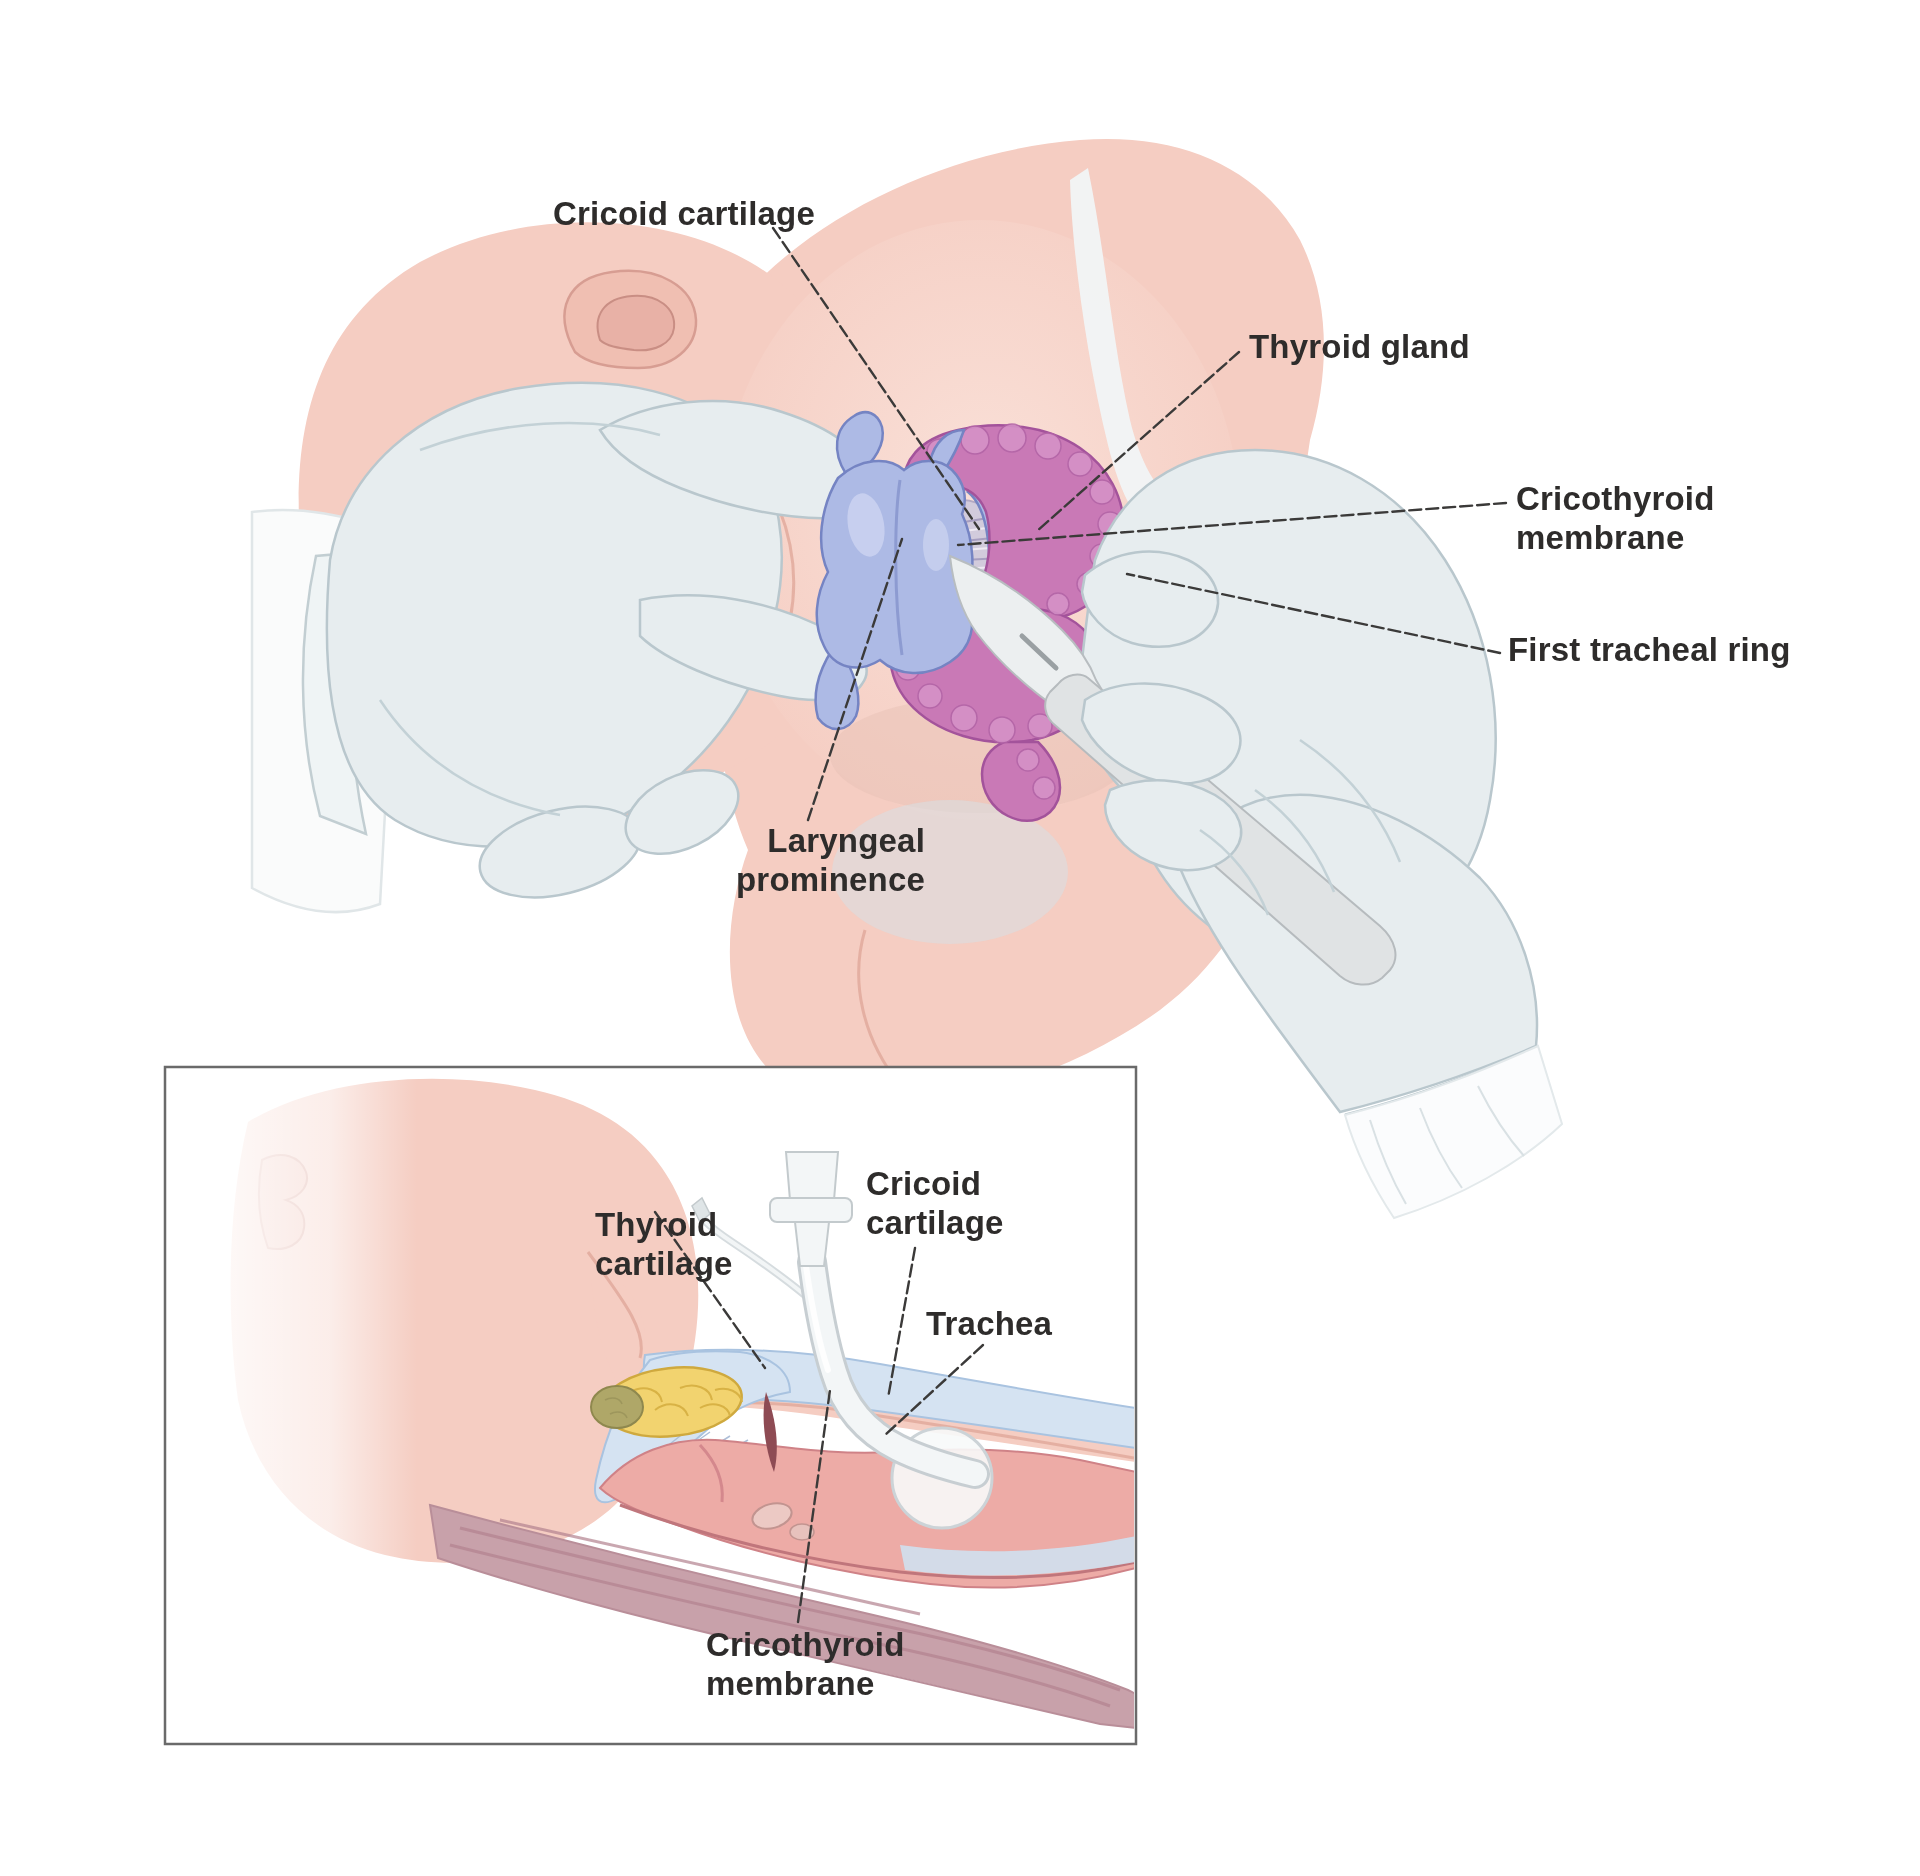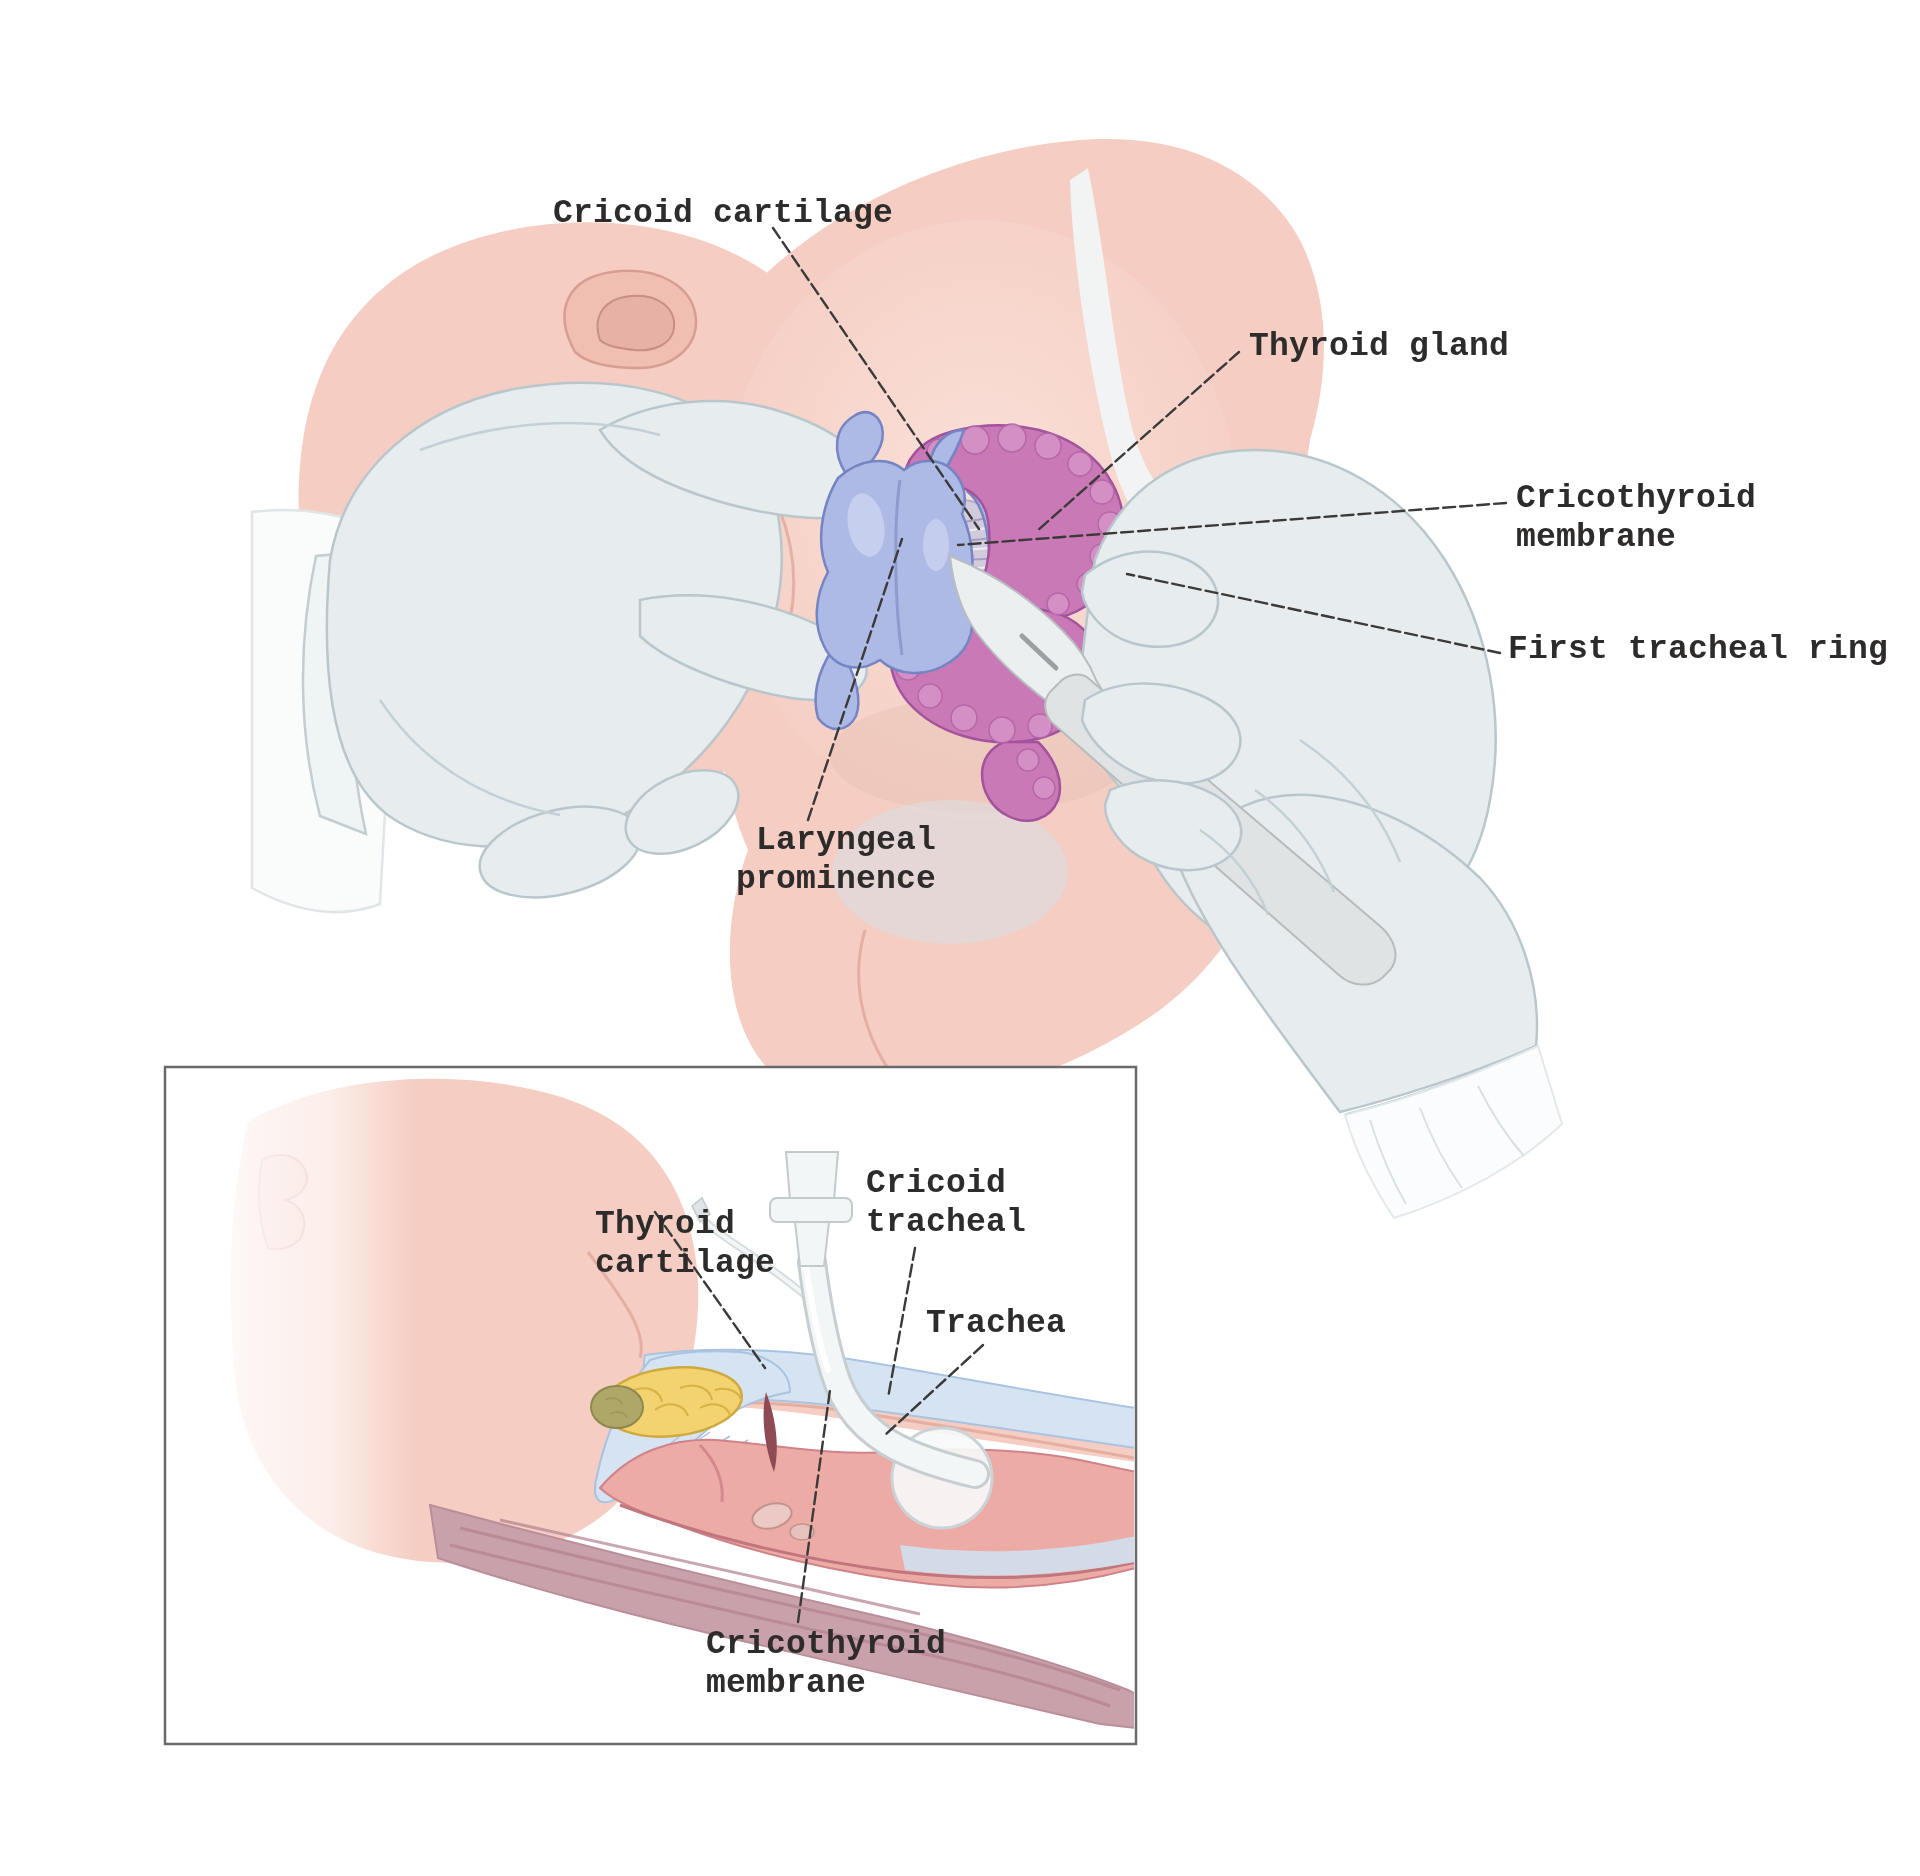--- a/index.html
+++ b/index.html
@@ -1,17 +1,17 @@
 <!DOCTYPE html>
 <html><head>
 <meta charset="utf-8">
 <style>
   html,body{margin:0;padding:0;background:#fff;}
   #stage{position:relative;width:1920px;height:1876px;background:#fff;overflow:hidden;
-         font-family:Liberation Mono, monospace;}
+         font-family:Liberation Sans, sans-serif;}
   #art{position:absolute;left:0;top:0;}
   .lbl{position:absolute;font-size:33px;line-height:39px;font-weight:600;color:#2e2c2b;
        white-space:pre-line;letter-spacing:.2px;}
   .ldr{stroke-width:2.4;stroke-dasharray:12 5;fill:none;stroke-linecap:round;}
   .fold{fill:none;stroke:#c3d1d6;stroke-width:2.5;}
   .skinline{fill:none;stroke:#e0a79a;stroke-width:3;opacity:.8;}
 </style>
 </head>
 <body>
 
@@ -221,18 +221,18 @@
 <div class="lbl" style="left:1249px;top:327px;text-align:center;">Thyroid gland</div>
 <div class="lbl" style="left:1516px;top:479px;">Cricothyroid
 membrane</div>
 <div class="lbl" style="left:1508px;top:630px;text-align:right;">First tracheal ring</div>
 <div class="lbl" style="left:736px;top:821px;text-align:right;">Laryngeal
 prominence</div>
 
 <div class="lbl" style="left:595px;top:1168px;margin-top:37px;">Thyroid
 cartilage</div>
 <div class="lbl" style="left:866px;top:1164px;">Cricoid
-tracheal</div>
+cartilage</div>
 <div class="lbl" style="left:914px;top:1304px;margin-left:12px;">Trachea</div>
 <div class="lbl" style="left:706px;top:1625px;">Cricothyroid
 membrane</div>
 
 </div>
 
 </body></html>

